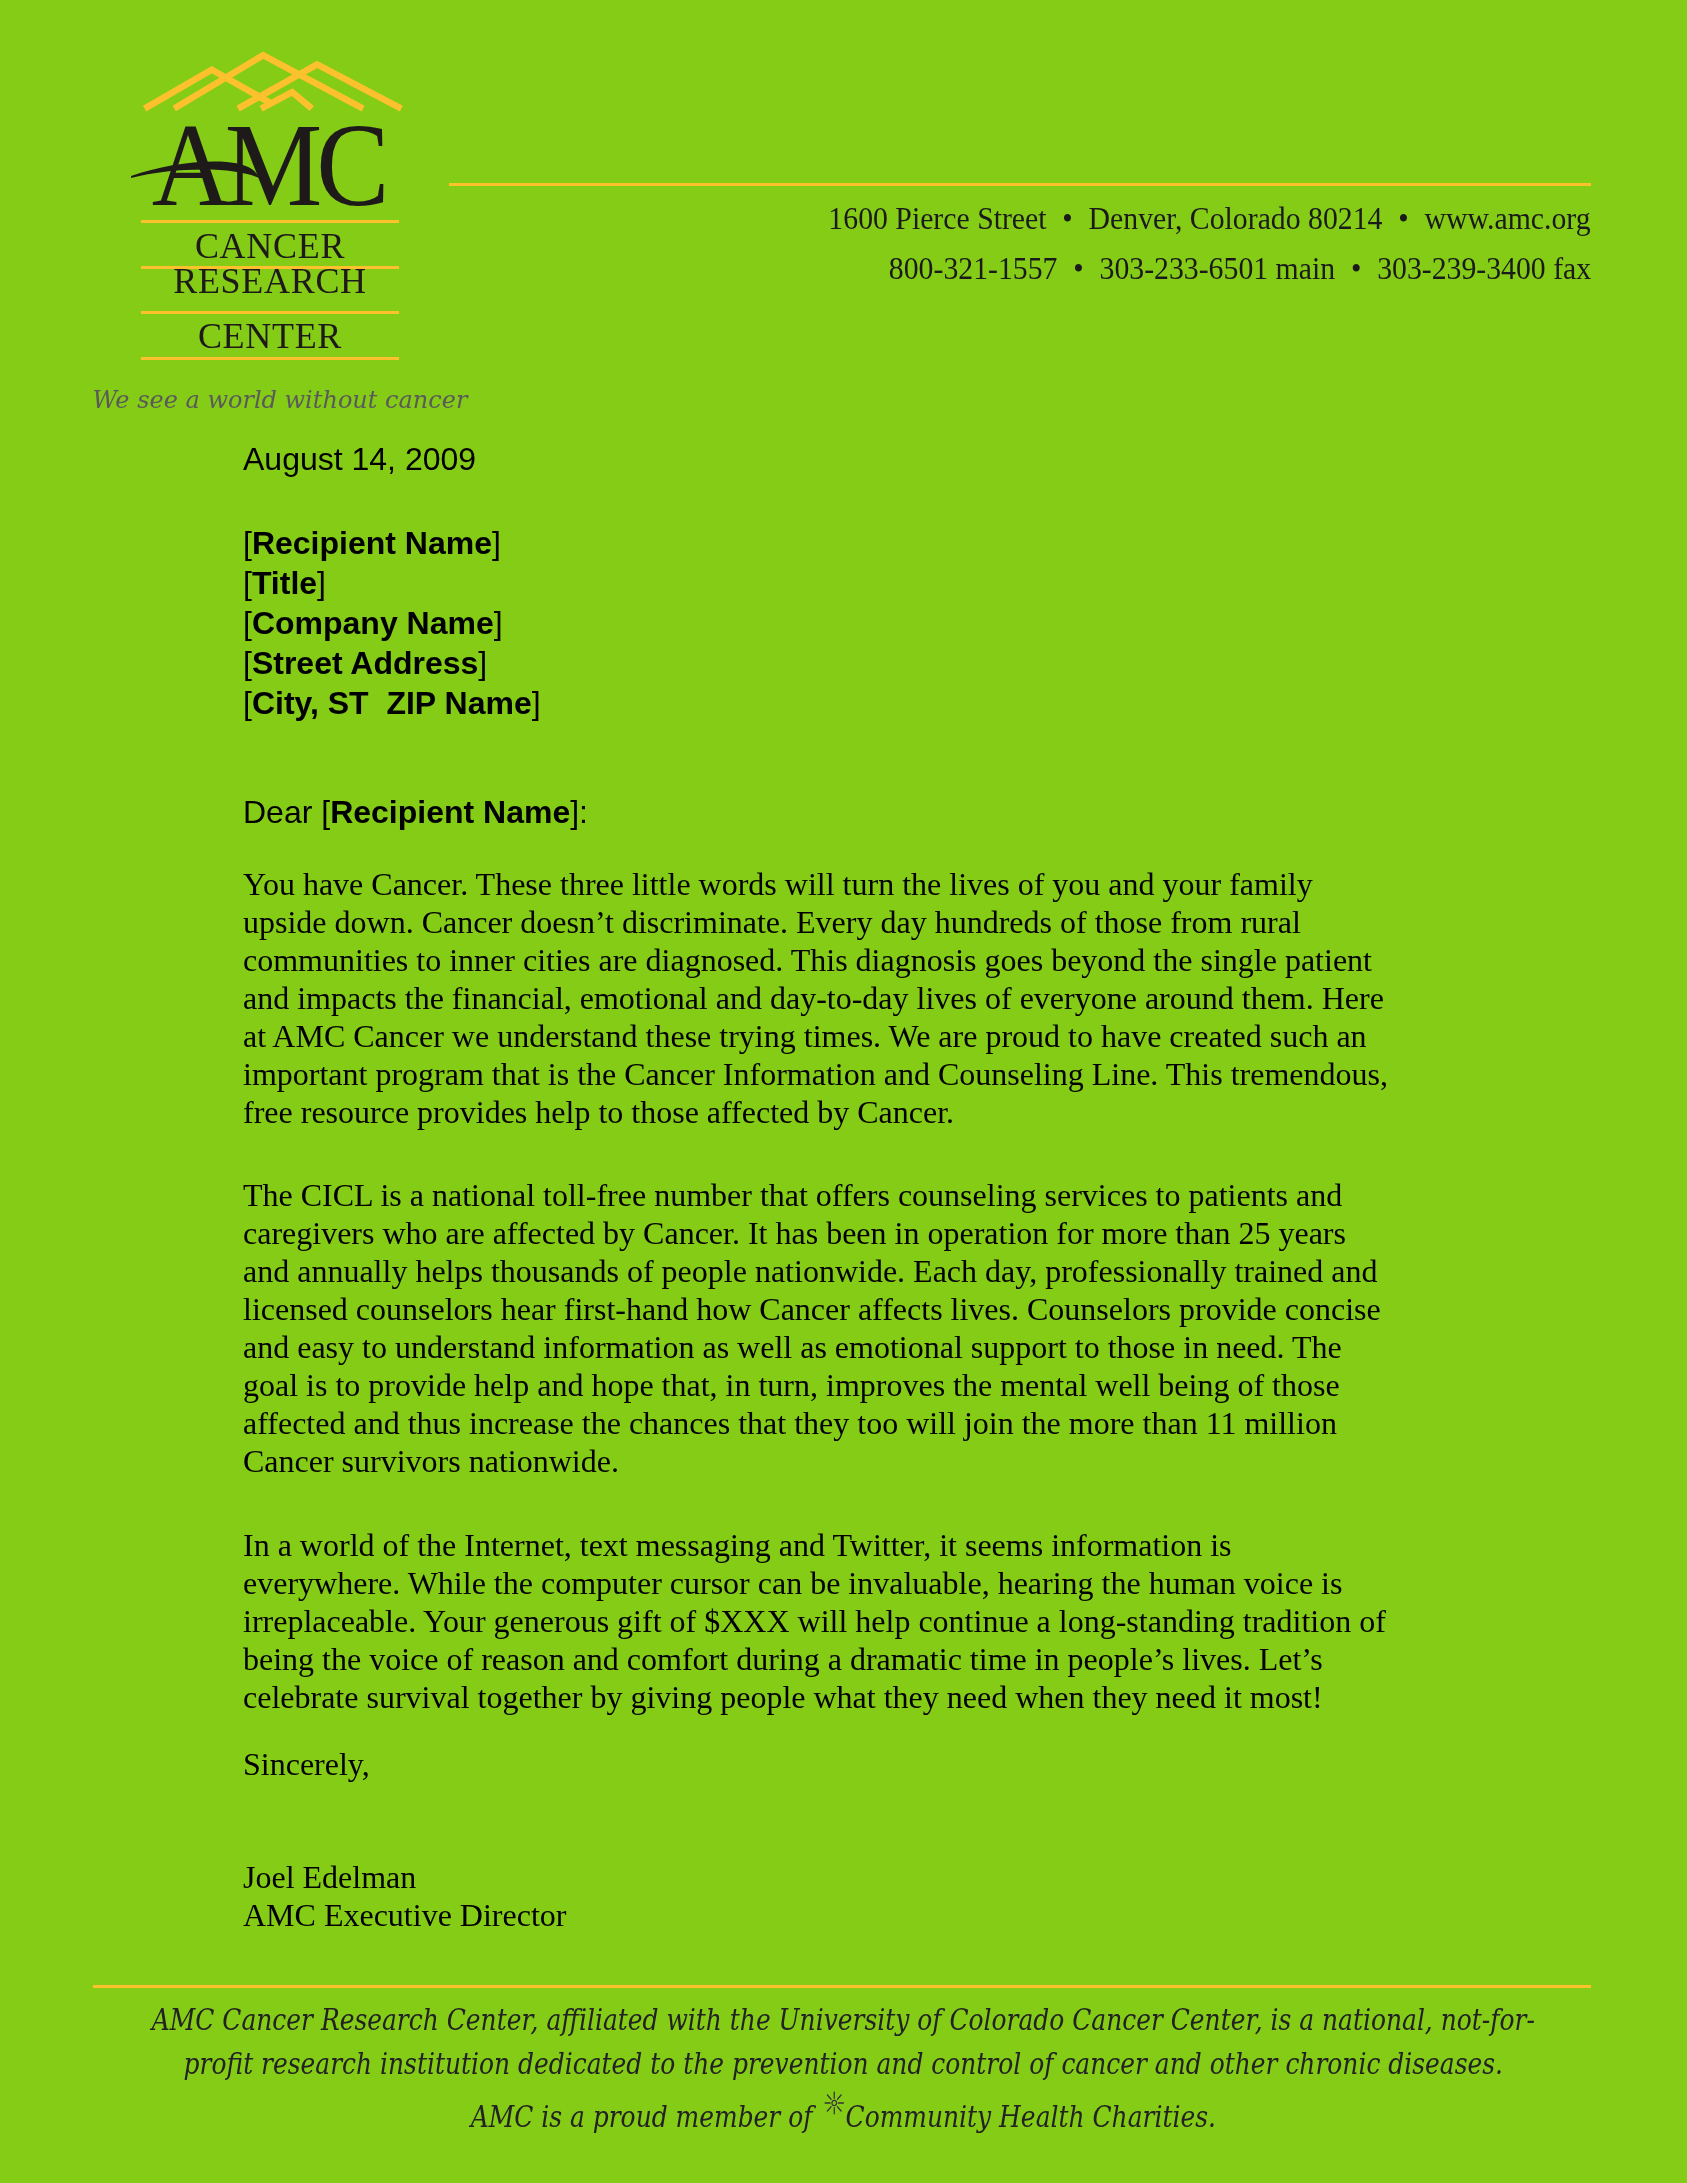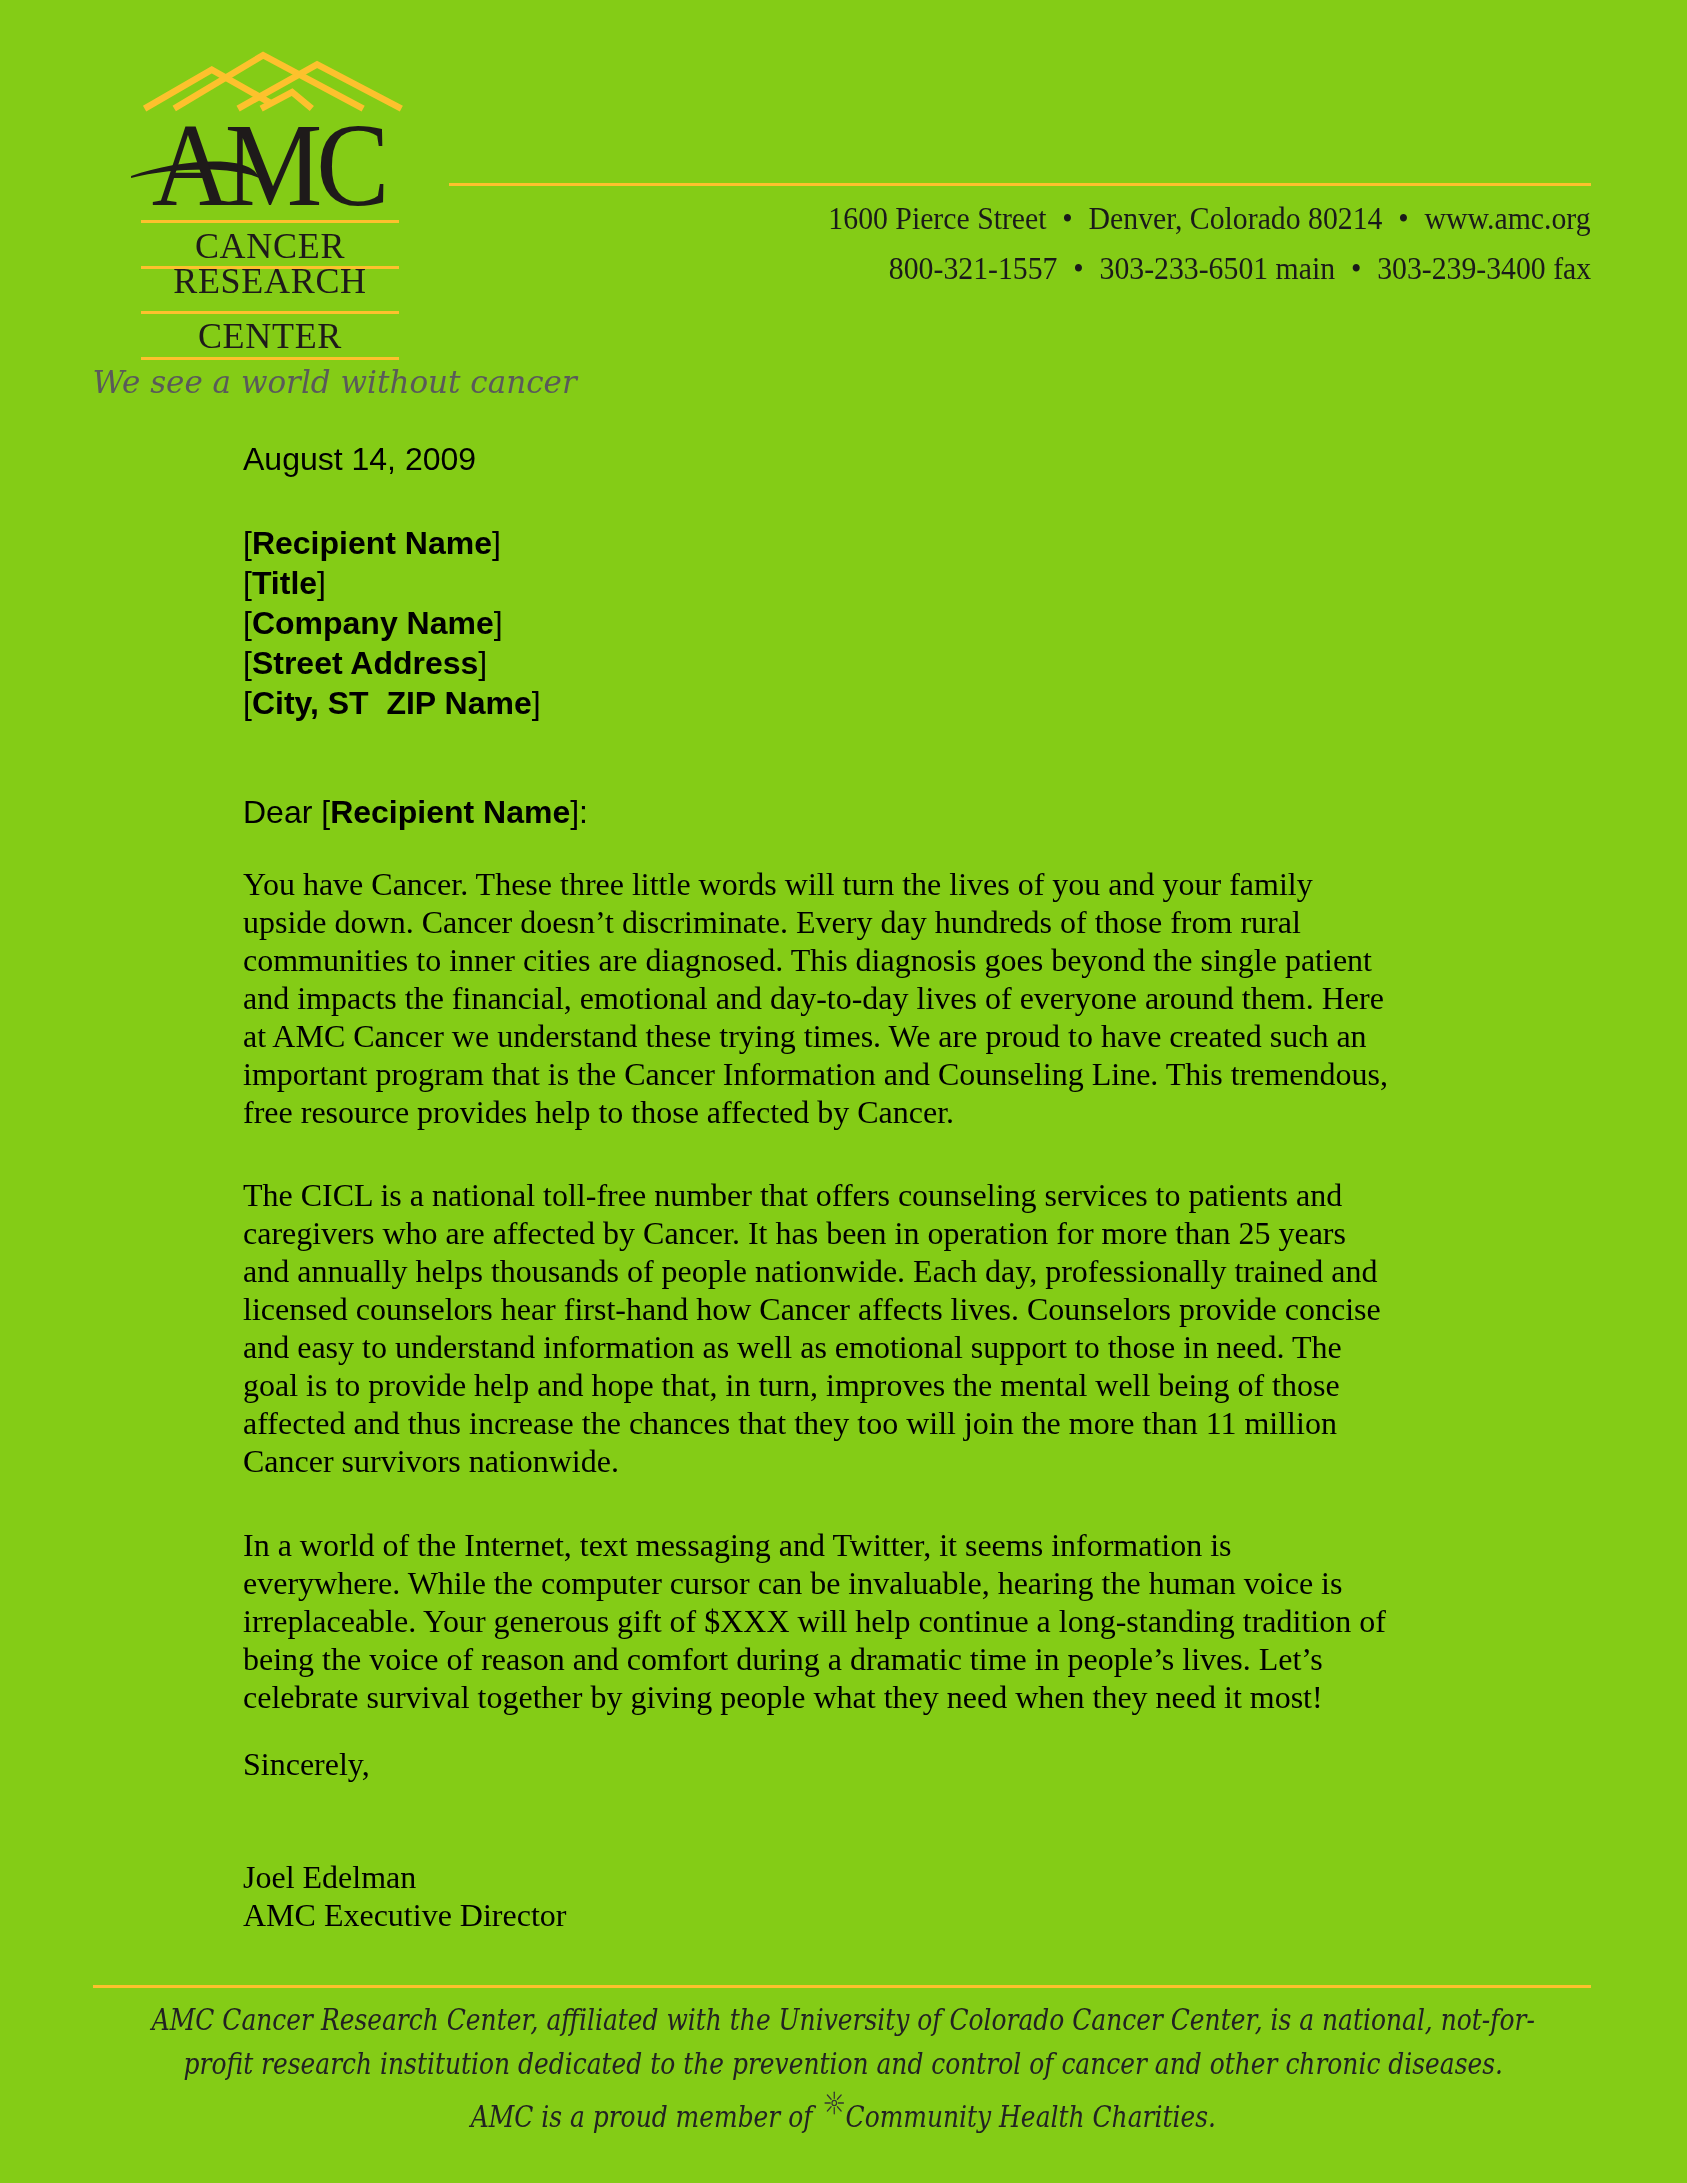--- a/index.html
+++ b/index.html
@@ -15,23 +15,23 @@
     font-size: 118px; line-height: 112px; color: #1e1a1a;
     letter-spacing: -6.6px; text-align: center; transform: scaleX(0.93); transform-origin: center;
   }
   .logo-line { position: absolute; left: 55px; width: 258px; height: 2.6px; background: #fdc12d; }
   .logo-word {
     position: absolute; left: 55px; width: 258px; text-align: center;
     font-family: "Liberation Serif", "DejaVu Serif", serif;
     font-size: 36px; line-height: 40px; color: #1e1a1a; letter-spacing: 0.7px;
   }
   .logo-tagline {
-    position: absolute; left: 6.6px; top: 322px; width: 370px;
+    position: absolute; left: 6.6px; top: 340px; width: 370px;
     font-family: "DejaVu Serif", "Liberation Serif", serif; font-style: italic;
-    font-size: 31px; line-height: 29px; color: #5a5a5a; white-space: nowrap;
+    font-size: 24px; line-height: 29px; color: #5a5a5a; white-space: nowrap;
   }
 
   
   .header-rule { position: absolute; left: 449px; top: 183px; width: 1142px; height: 3.3px; background: #fdc12d; }
   .contact-line {
     position: absolute; right: 96px; white-space: nowrap;
     font-family: "Liberation Serif", "DejaVu Serif", serif;
     font-size: 32px; line-height: 37px; color: #1a1a1a;
     transform: scaleX(0.93); transform-origin: right center;
   }

